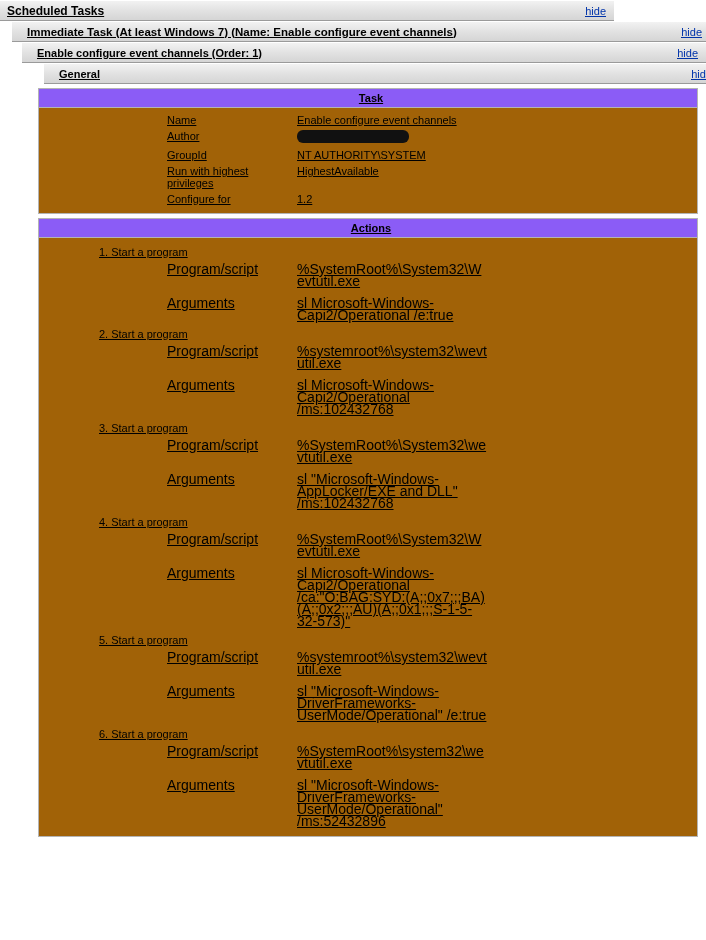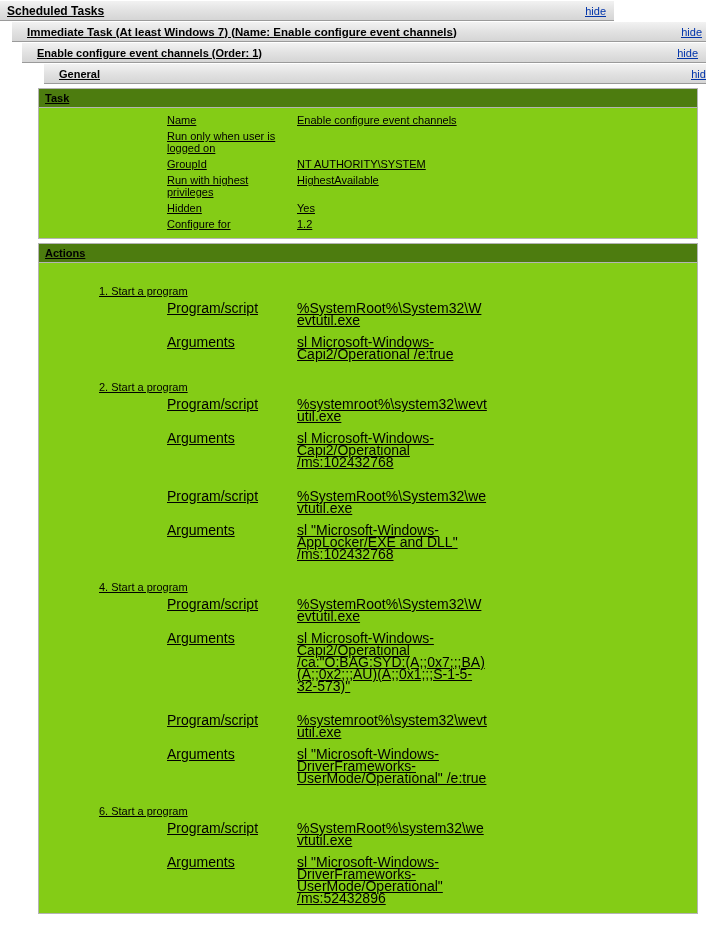--- a/index.html
+++ b/index.html
@@ -62,26 +62,27 @@
     width: 660px;
     box-sizing: border-box;
     border: 1px solid #b4b4b4;
     background: #ffffff;
     margin-top: 4px;
   }
   .section-head {
     font-weight: bold;
     font-size: 11px;
     padding: 3px 0 3px 6px;
-    background: #4d7c0f;
+    background: #8b5cf6;
     border-bottom: 1px solid #b4b4b4;
+    text-align: center;
   }
   .section-body {
     padding: 4px 0 6px 0;
-    background: #84cc16;
+    background: #a16207;
   }
 
   
   .prop-table {
     width: 100%;
     border-collapse: collapse;
   }
   .prop-table td {
     vertical-align: top;
     padding: 2px 0 2px 0;
@@ -100,21 +101,21 @@
   .redacted {
     display: inline-block;
     width: 112px;
     height: 13px;
     background: #111111;
     border-radius: 6px;
   }
 
   
   .action-group {
-    margin-top: 16px;
+    margin-top: 2px;
   }
   .action-title {
     font-size: 11px;
     padding: 2px 0 2px 60px;
   }
   .action-table {
     width: 100%;
     border-collapse: collapse;
   }
   .action-table td {
@@ -163,37 +164,32 @@
     <div class="section-head">Task</div>
     <div class="section-body">
       <table class="prop-table">
         <tbody>
           <tr>
             <td class="prop-label">Name</td>
             <td class="prop-value">Enable configure event channels</td>
             <td class="prop-rest"></td>
           </tr>
           <tr>
-            <td class="prop-label">Run only when user is logged on</td>
-            <td class="prop-value"></td>
+            <td class="prop-label">Author</td>
+            <td class="prop-value"><span class="redacted"></span></td>
             <td class="prop-rest"></td>
           </tr>
           <tr>
             <td class="prop-label">GroupId</td>
             <td class="prop-value">NT AUTHORITY\SYSTEM</td>
             <td class="prop-rest"></td>
           </tr>
           <tr>
             <td class="prop-label">Run with highest privileges</td>
             <td class="prop-value">HighestAvailable</td>
-            <td class="prop-rest"></td>
-          </tr>
-          <tr>
-            <td class="prop-label">Hidden</td>
-            <td class="prop-value">Yes</td>
             <td class="prop-rest"></td>
           </tr>
           <tr>
             <td class="prop-label">Configure for</td>
             <td class="prop-value">1.2</td>
             <td class="prop-rest"></td>
           </tr>
         </tbody>
       </table>
     </div>
@@ -239,20 +235,21 @@
             <tr>
               <td class="action-label">Arguments</td>
               <td class="action-value">sl Microsoft-Windows-Capi2/Operational /ms:102432768</td>
               <td></td>
             </tr>
           </tbody>
         </table>
       </div>
 
       <div class="action-group">
+        <div class="action-title">3. Start a program</div>
         <table class="action-table">
           <tbody>
             <tr>
               <td class="action-label">Program/script</td>
               <td class="action-value">%SystemRoot%\System32\wevtutil.exe</td>
               <td></td>
             </tr>
             <tr class="spacer-row">
                 <td colspan="3"></td>
               </tr>
@@ -280,20 +277,21 @@
             <tr>
               <td class="action-label">Arguments</td>
               <td class="action-value">sl Microsoft-Windows-Capi2/Operational /ca:"O:BAG:SYD:(A;;0x7;;;BA)(A;;0x2;;;AU)(A;;0x1;;;S-1-5-32-573)"</td>
               <td></td>
             </tr>
           </tbody>
         </table>
       </div>
 
       <div class="action-group">
+        <div class="action-title">5. Start a program</div>
         <table class="action-table">
           <tbody>
             <tr>
               <td class="action-label">Program/script</td>
               <td class="action-value">%systemroot%\system32\wevtutil.exe</td>
               <td></td>
             </tr>
             <tr class="spacer-row">
                 <td colspan="3"></td>
               </tr>

